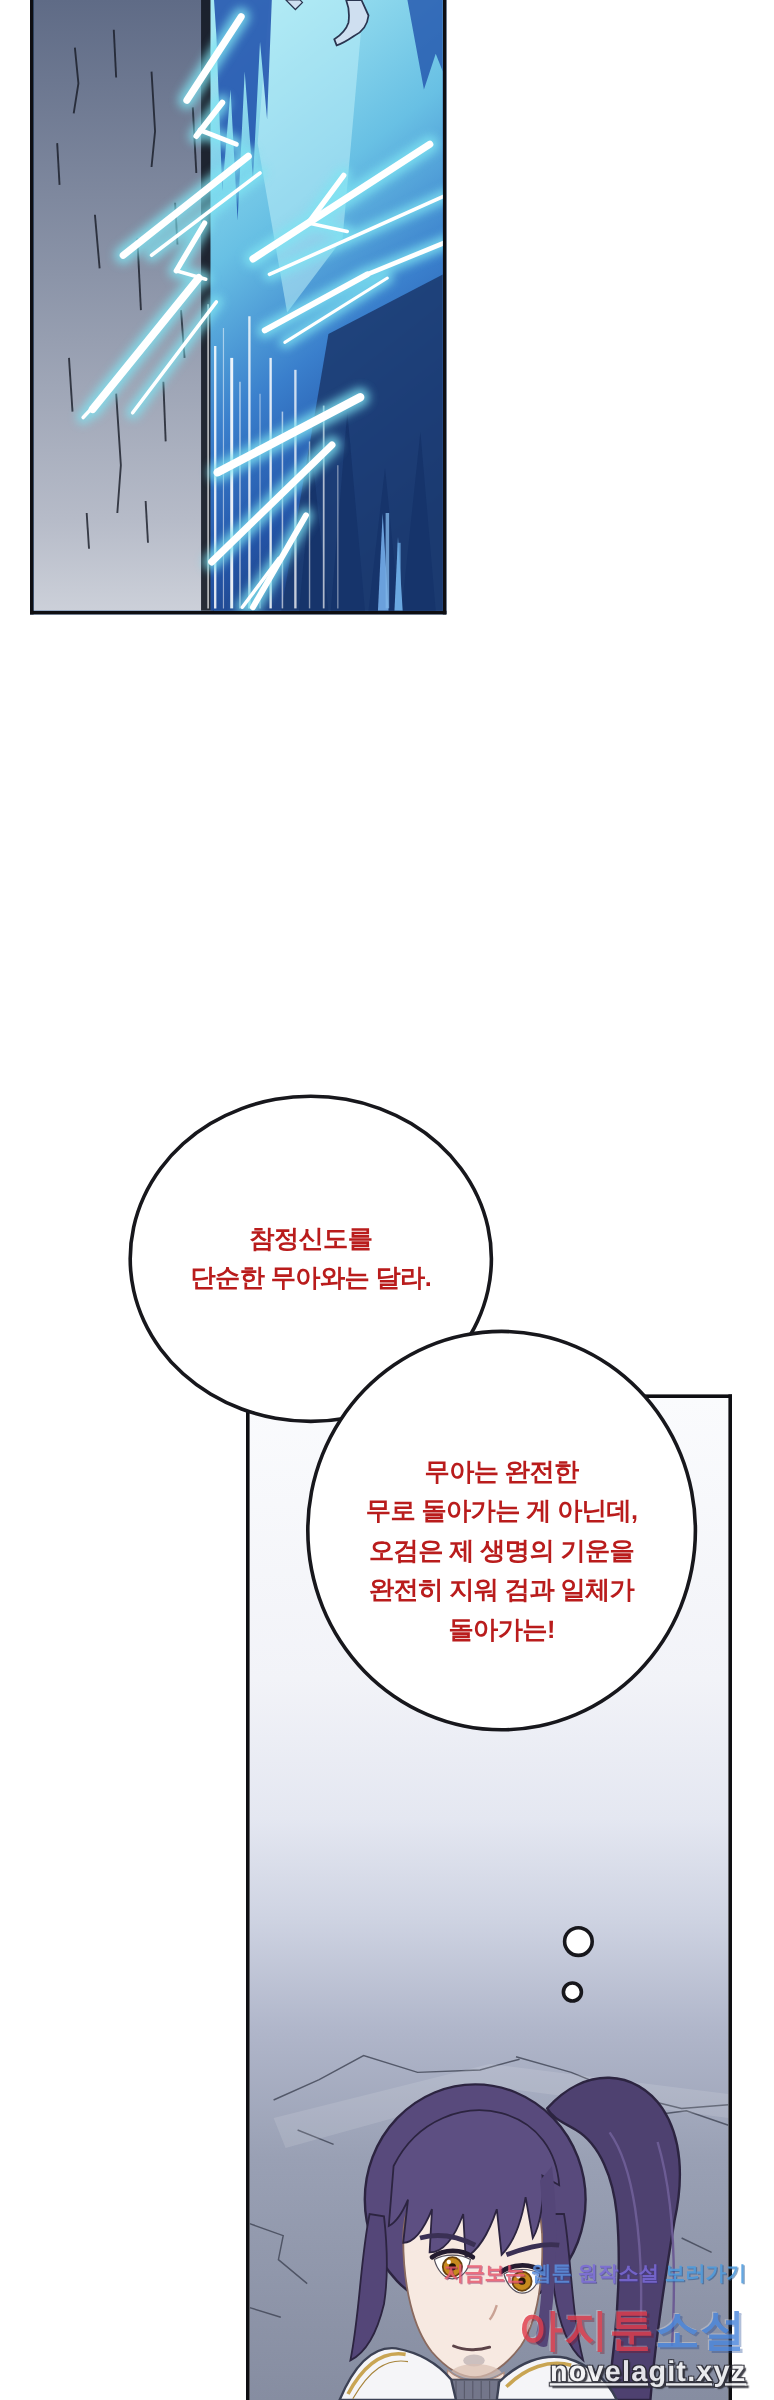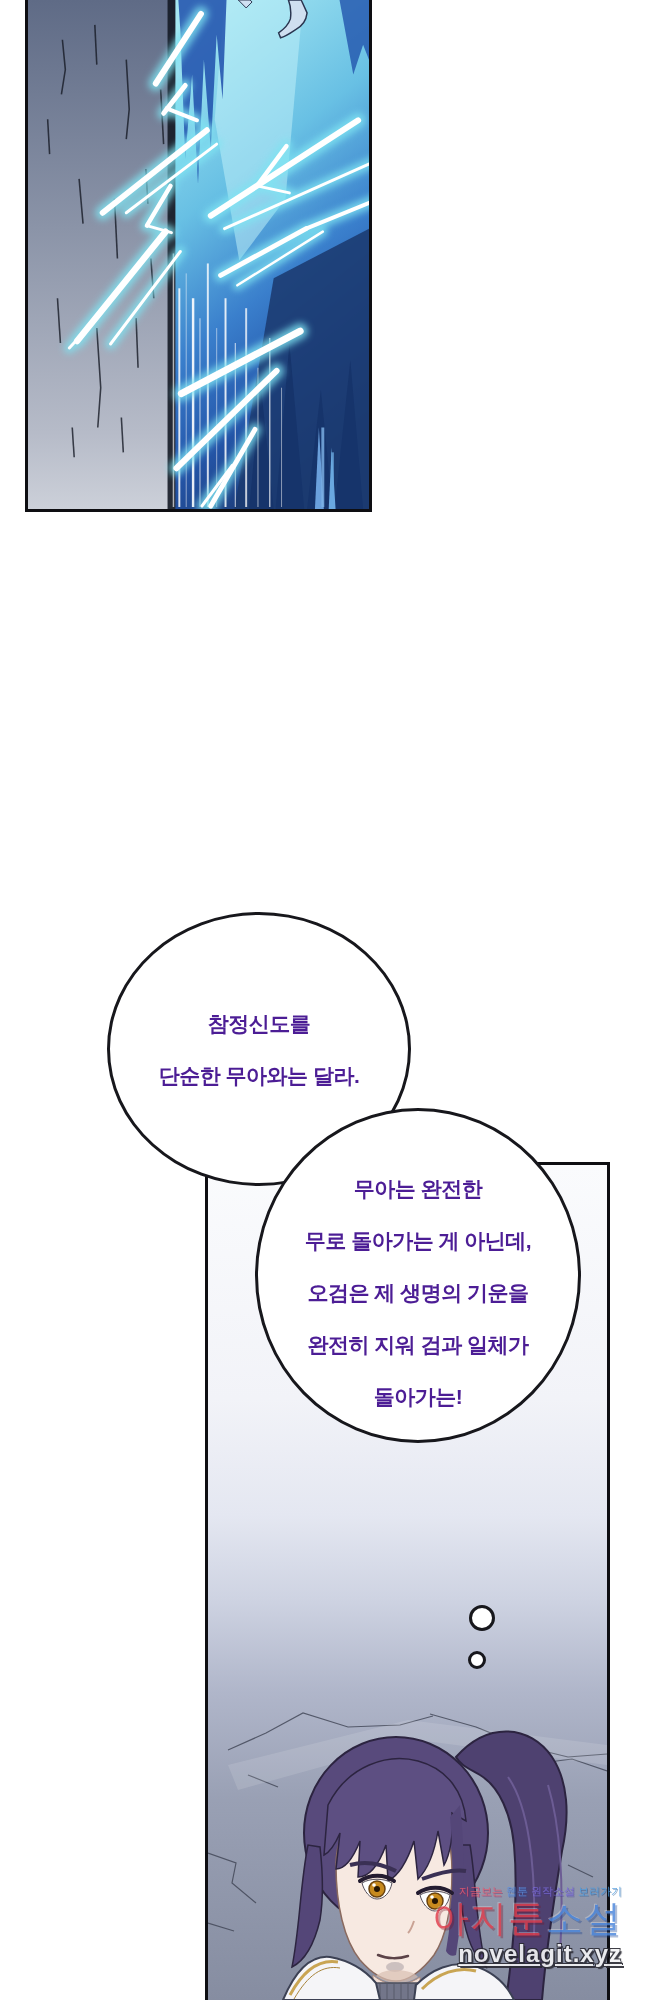--- a/index.html
+++ b/index.html
@@ -5,34 +5,34 @@
   html,body{margin:0;padding:0;background:#ffffff;}
   .page{position:relative;width:645px;height:2000px;background:#ffffff;overflow:hidden;
         font-family:"Liberation Sans","DejaVu Sans",sans-serif;}
   .panel{position:absolute;box-sizing:border-box;border:3px solid #0e0e12;}
   #panel-top{left:25px;top:0;width:347px;height:512px;border-top:none;background:#4a7fc0;z-index:1;}
   #panel-bottom{left:205px;top:1162px;width:405px;height:838px;border-bottom:none;z-index:1;
     background:linear-gradient(180deg,#fafbfd 0%,#f2f3f8 28%,#e4e7f1 42%,#ced3e2 52%,#b0b6ca 63%,#99a0b4 76%,#868da1 100%);}
   #panel-top svg,#panel-bottom svg{display:block;width:100%;height:100%;}
   .bubble{position:absolute;background:#ffffff;border:3px solid #17171c;border-radius:50%;
           box-sizing:border-box;display:flex;flex-direction:column;align-items:center;justify-content:center;
-          text-align:center;font-weight:bold;font-size:21px;line-height:33px;color:#4c1d95;letter-spacing:-0.5px;gap:19px;}
+          text-align:center;font-weight:bold;font-size:21px;line-height:33px;color:#b91c1c;letter-spacing:-0.5px;}
   #bubble-1{left:107px;top:912px;width:304px;height:274px;z-index:3;}
   #bubble-2{left:255px;top:1108px;width:326px;height:335px;z-index:4;padding-top:34px;}
   #bubble-3{left:171px;top:1381px;width:282px;height:232px;z-index:5;}
   .dot{position:absolute;background:#fff;border:3px solid #17171c;border-radius:50%;box-sizing:border-box;z-index:5;}
   #dot-1{left:469px;top:1605px;width:26px;height:26px;}
   #dot-2{left:468px;top:1651px;width:18px;height:18px;}
   .watermark{position:absolute;left:340px;top:1886px;width:282px;text-align:right;z-index:6;line-height:1;}
-  .wm-tagline{font-size:11px;font-weight:normal;opacity:.85;margin-bottom:2px;white-space:nowrap;}
+  .wm-tagline{font-size:17px;font-weight:bold;opacity:.85;margin-bottom:19px;white-space:nowrap;}
   .wm-tagline .w1{color:#e8596e;text-shadow:1px 1px 0 rgba(130,30,90,.6);}
   .wm-tagline .w2{color:#5a8fe0;text-shadow:1px 1px 0 rgba(40,70,150,.6);}
   .wm-tagline .w3{color:#7a6ad8;text-shadow:1px 1px 0 rgba(60,50,140,.6);}
   .wm-tagline .w4{color:#4a9ade;text-shadow:1px 1px 0 rgba(30,80,140,.6);}
-  .wm-site{font-size:37px;font-weight:normal;letter-spacing:1px;opacity:.82;line-height:40px;white-space:nowrap;text-align:right;}
+  .wm-site{font-size:37px;font-weight:bold;letter-spacing:1px;opacity:.82;line-height:40px;white-space:nowrap;text-align:right;}
   .wm-site .red{color:#e03d4c;text-shadow:2px 2px 0 rgba(120,15,35,.4),-1px -1px 0 rgba(255,255,255,.35);}
   .wm-site .blue{color:#4a86dc;text-shadow:2px 2px 0 rgba(20,60,140,.4),-1px -1px 0 rgba(255,255,255,.35);}
   .wm-url{font-size:24px;font-weight:bold;color:#f4f4f6;letter-spacing:1px;opacity:.9;margin-top:3px;white-space:nowrap;
           text-shadow:-1px -1px 0 #2a2a33,1px -1px 0 #2a2a33,-1px 1px 0 #2a2a33,2px 2px 1px #2a2a33;text-decoration:underline;}
 </style>
 </head>
 <body>
 
 <div class="page">
 

